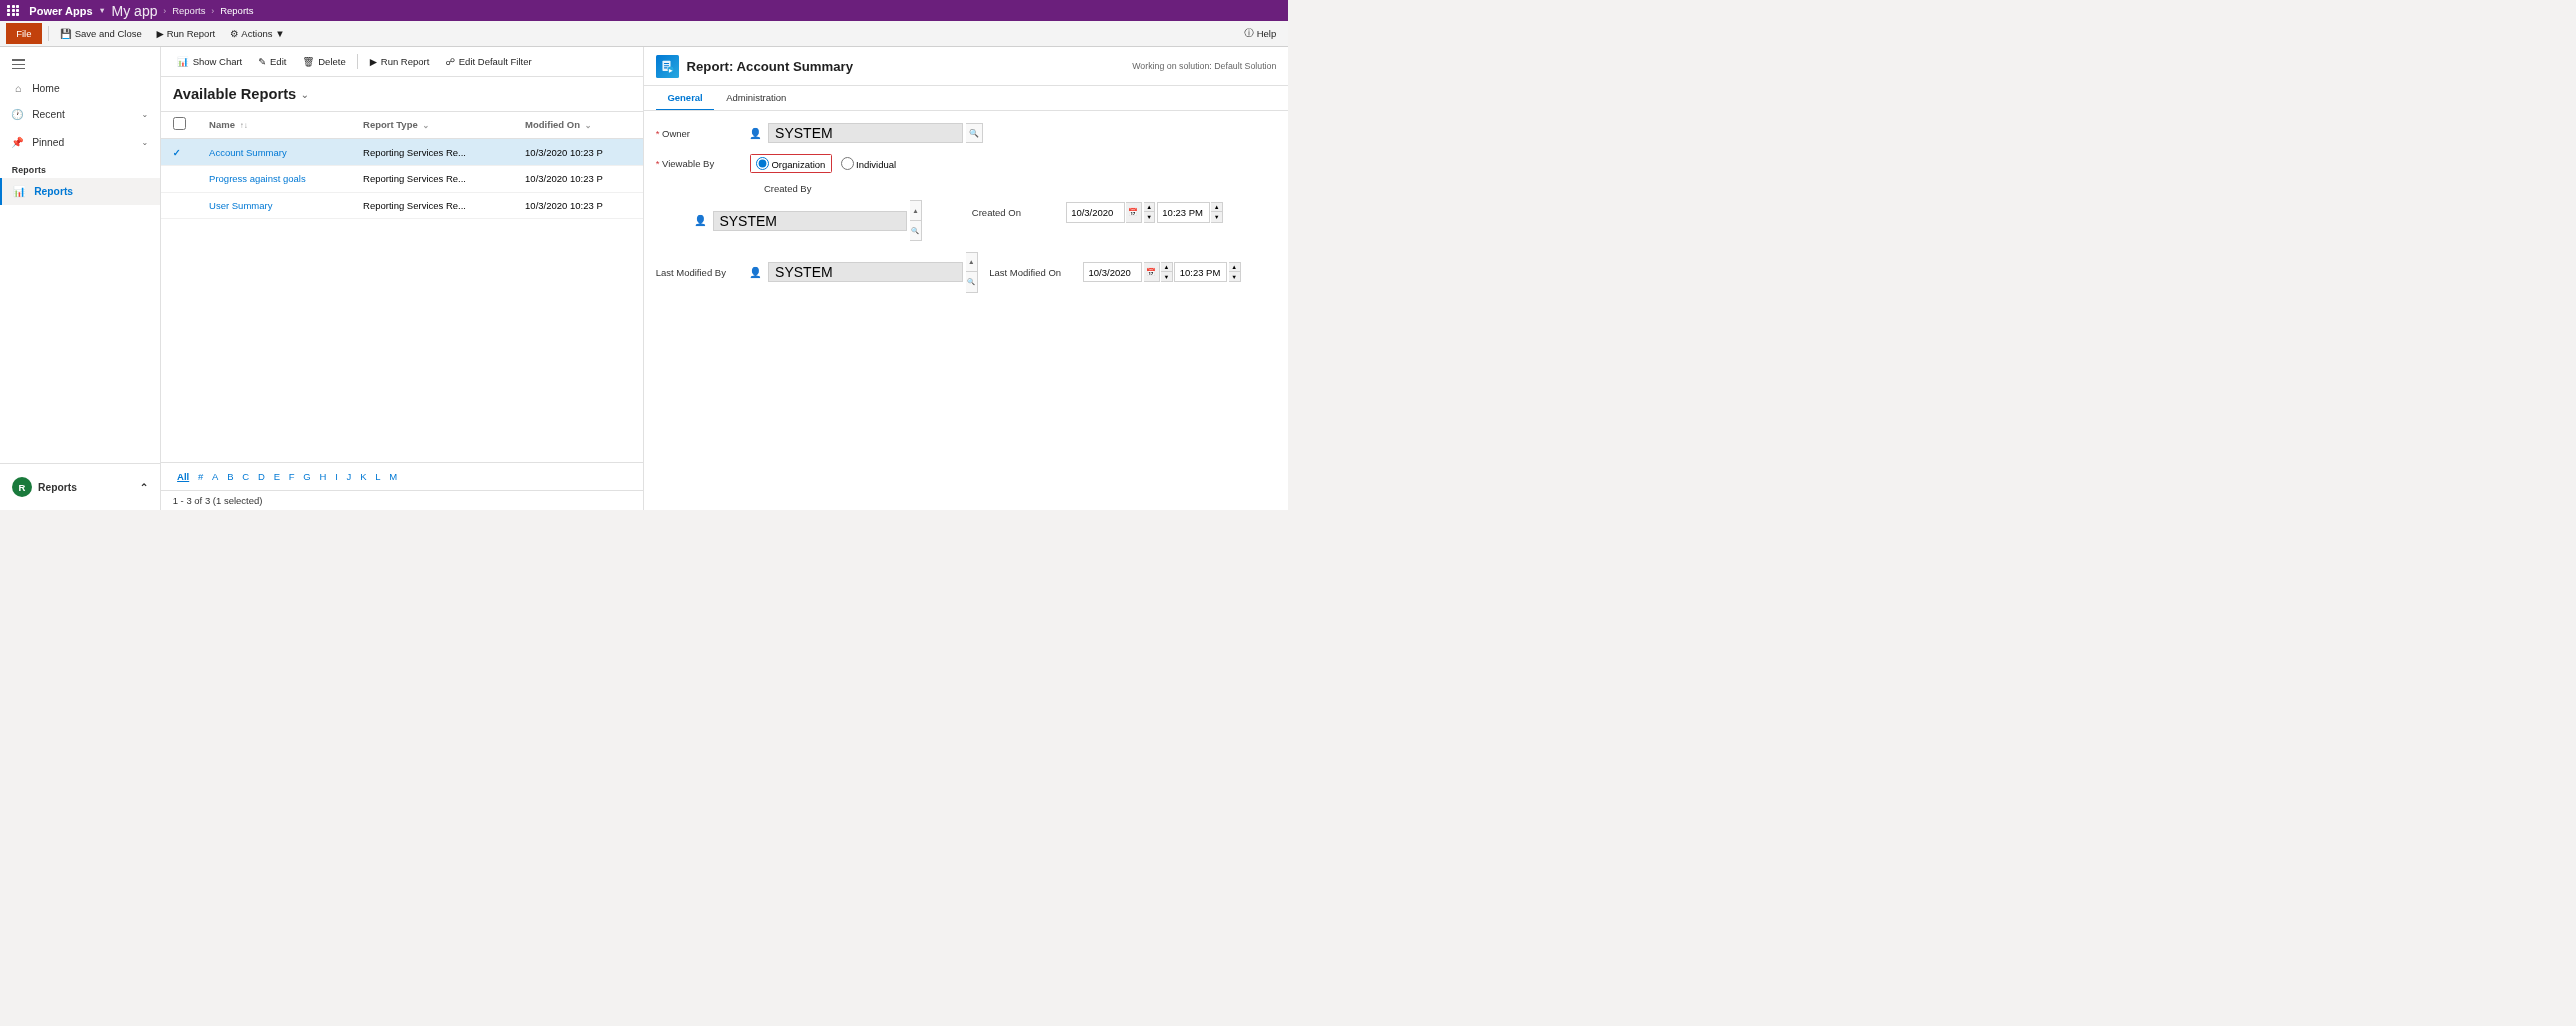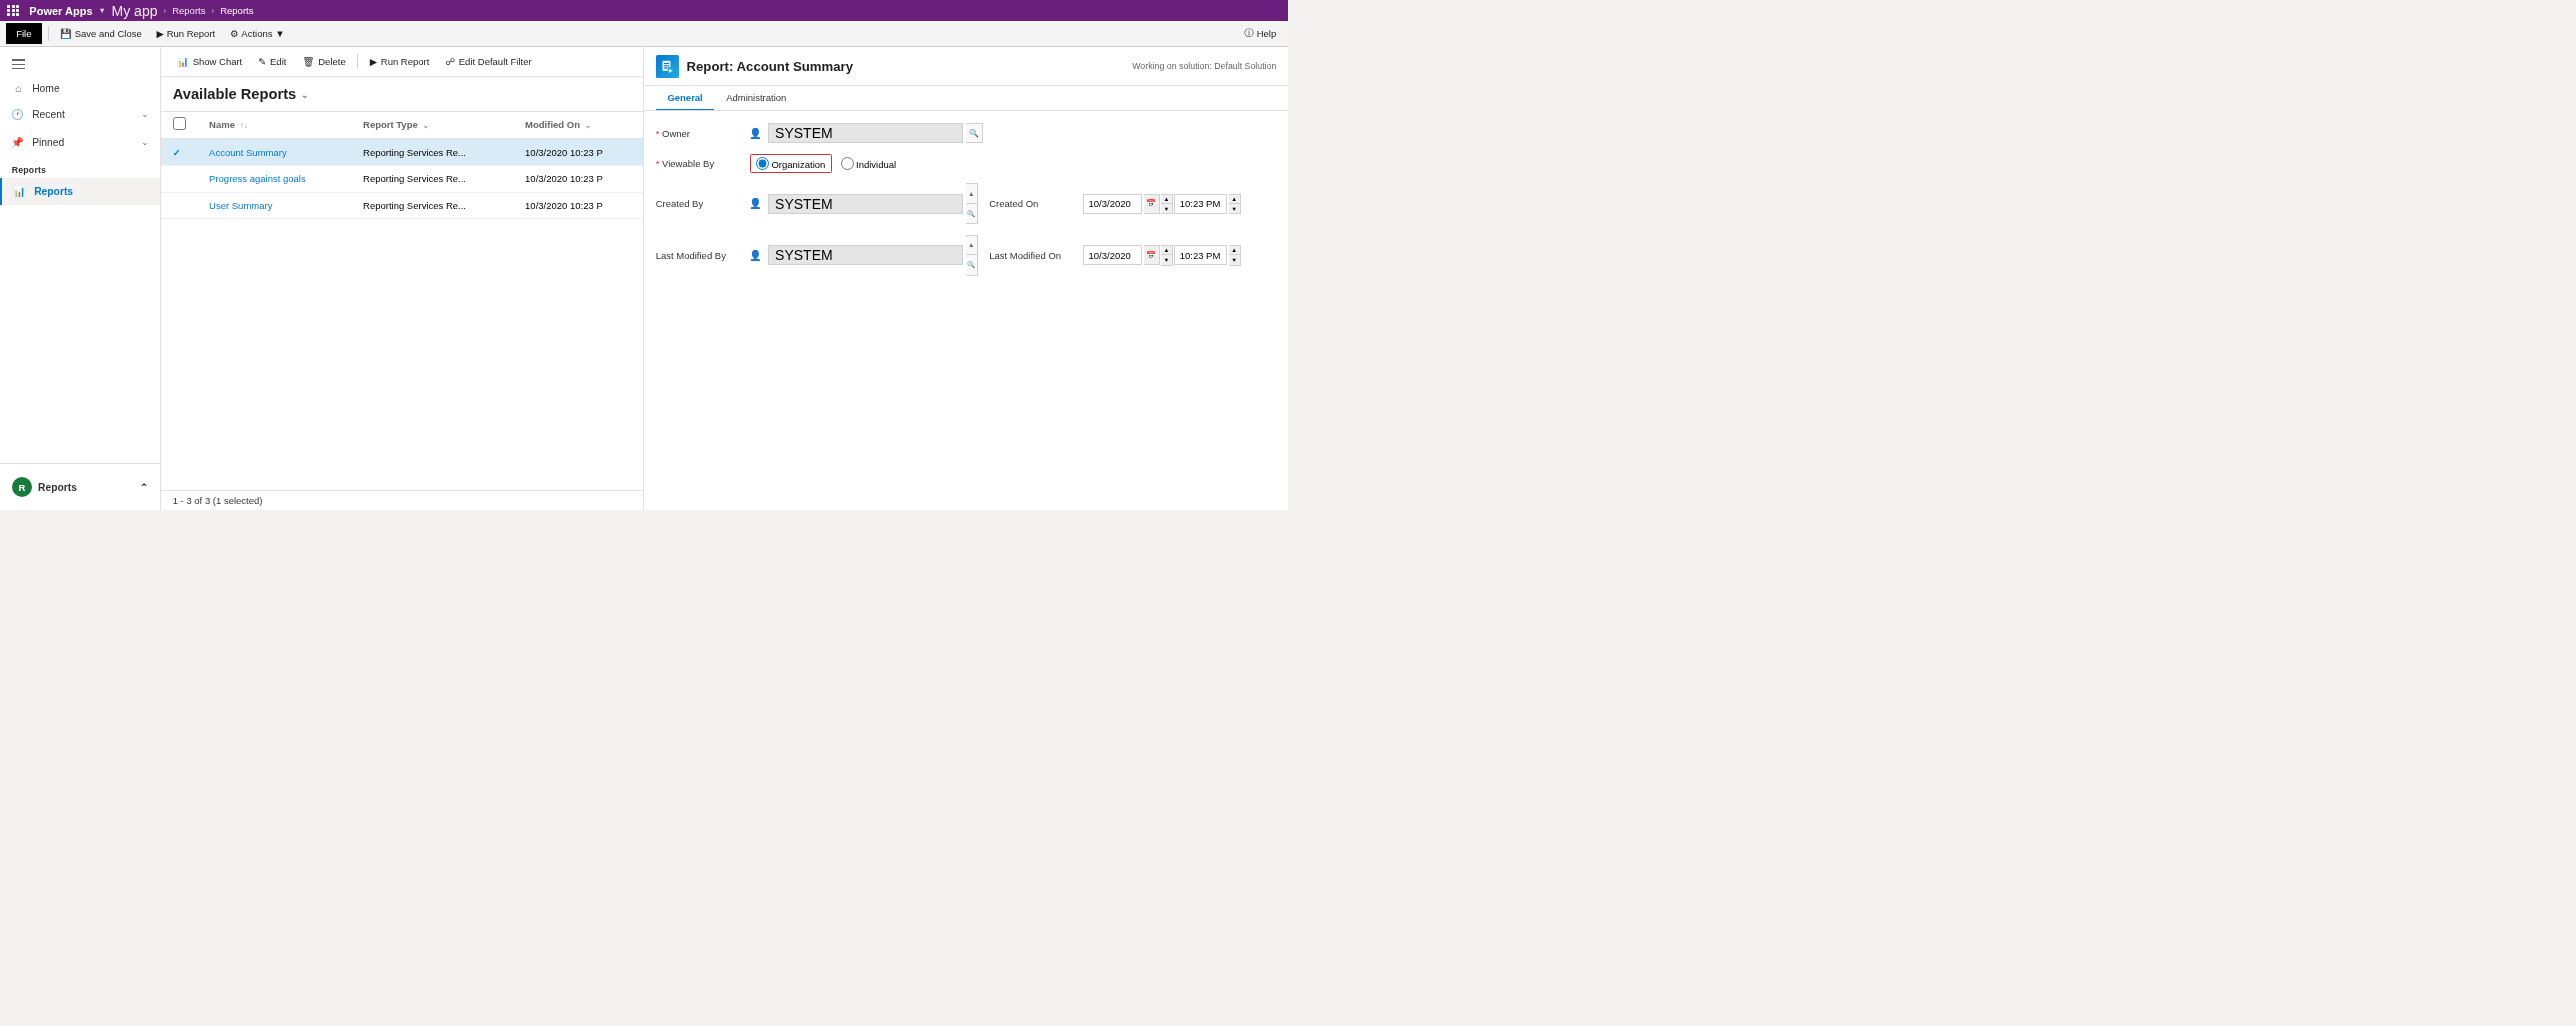--- a/index.html
+++ b/index.html
@@ -29,21 +29,21 @@
     .toolbar-row {
       display: flex;
       align-items: center;
       background: #f4f4f4;
       border-bottom: 0.7px solid #d0d0d0;
       height: 26.4px;
       padding: 0 5.9px;
       gap: 2.9px;
     }
     .file-btn {
-      background: #000000;
+      background: #c2410c;
       color: white;
       padding: 2.9px 10.3px;
       font-size: 9.5px;
       border: none;
       cursor: pointer;
       height: 20.5px;
       display: flex; align-items: center;
     }
     .toolbar-btn {
       display: flex; align-items: center; gap: 2.9px;
@@ -512,20 +512,37 @@
             <td>
               <a class="link-cell">User Summary</a>
             </td>
             <td>Reporting Services Re...</td>
             <td>10/3/2020 10:23 P</td>
           </tr>
         </tbody>
       </table>
     </div>
 
+    <div class="alpha-nav">
+      <span class="active">All</span>
+      <span>#</span>
+      <span>A</span>
+      <span>B</span>
+      <span>C</span>
+      <span>D</span>
+      <span>E</span>
+      <span>F</span>
+      <span>G</span>
+      <span>H</span>
+      <span>I</span>
+      <span>J</span>
+      <span>K</span>
+      <span>L</span>
+      <span>M</span>
+    </div>
 
     <div class="status-bar">
       <span>1 - 3 of 3 (1 selected)</span>
     </div>
 
   </div>
 
   <div class="right-panel">
 
     <div class="right-panel-header">
@@ -573,21 +590,21 @@
             <span>Organization</span>
           </label>
           <label class="radio-option">
             <input type="radio" name="viewable" class="radio-input" style="">
             <span>Individual</span>
           </label>
         </div>
       </div>
 
       <div class="two-col-row">
-        <div class="form-row" style="margin-bottom:0;">
+        <div class="form-row" style="margin-bottom:0;flex-direction:column;">
           <span class="form-label">Created By</span>
           <div class="form-input-group">
             <span style="color:#0078d4;margin-right:2.9px;">👤</span>
             <input class="form-input" type="text" value="SYSTEM" style="min-width: 88px;">
             <div style="display:flex;flex-direction:column;">
               <button class="lookup-up-btn">▲</button>
               <button class="lookup-up-btn" style="border-top:none;">🔍</button>
             </div>
           </div>
         </div>

